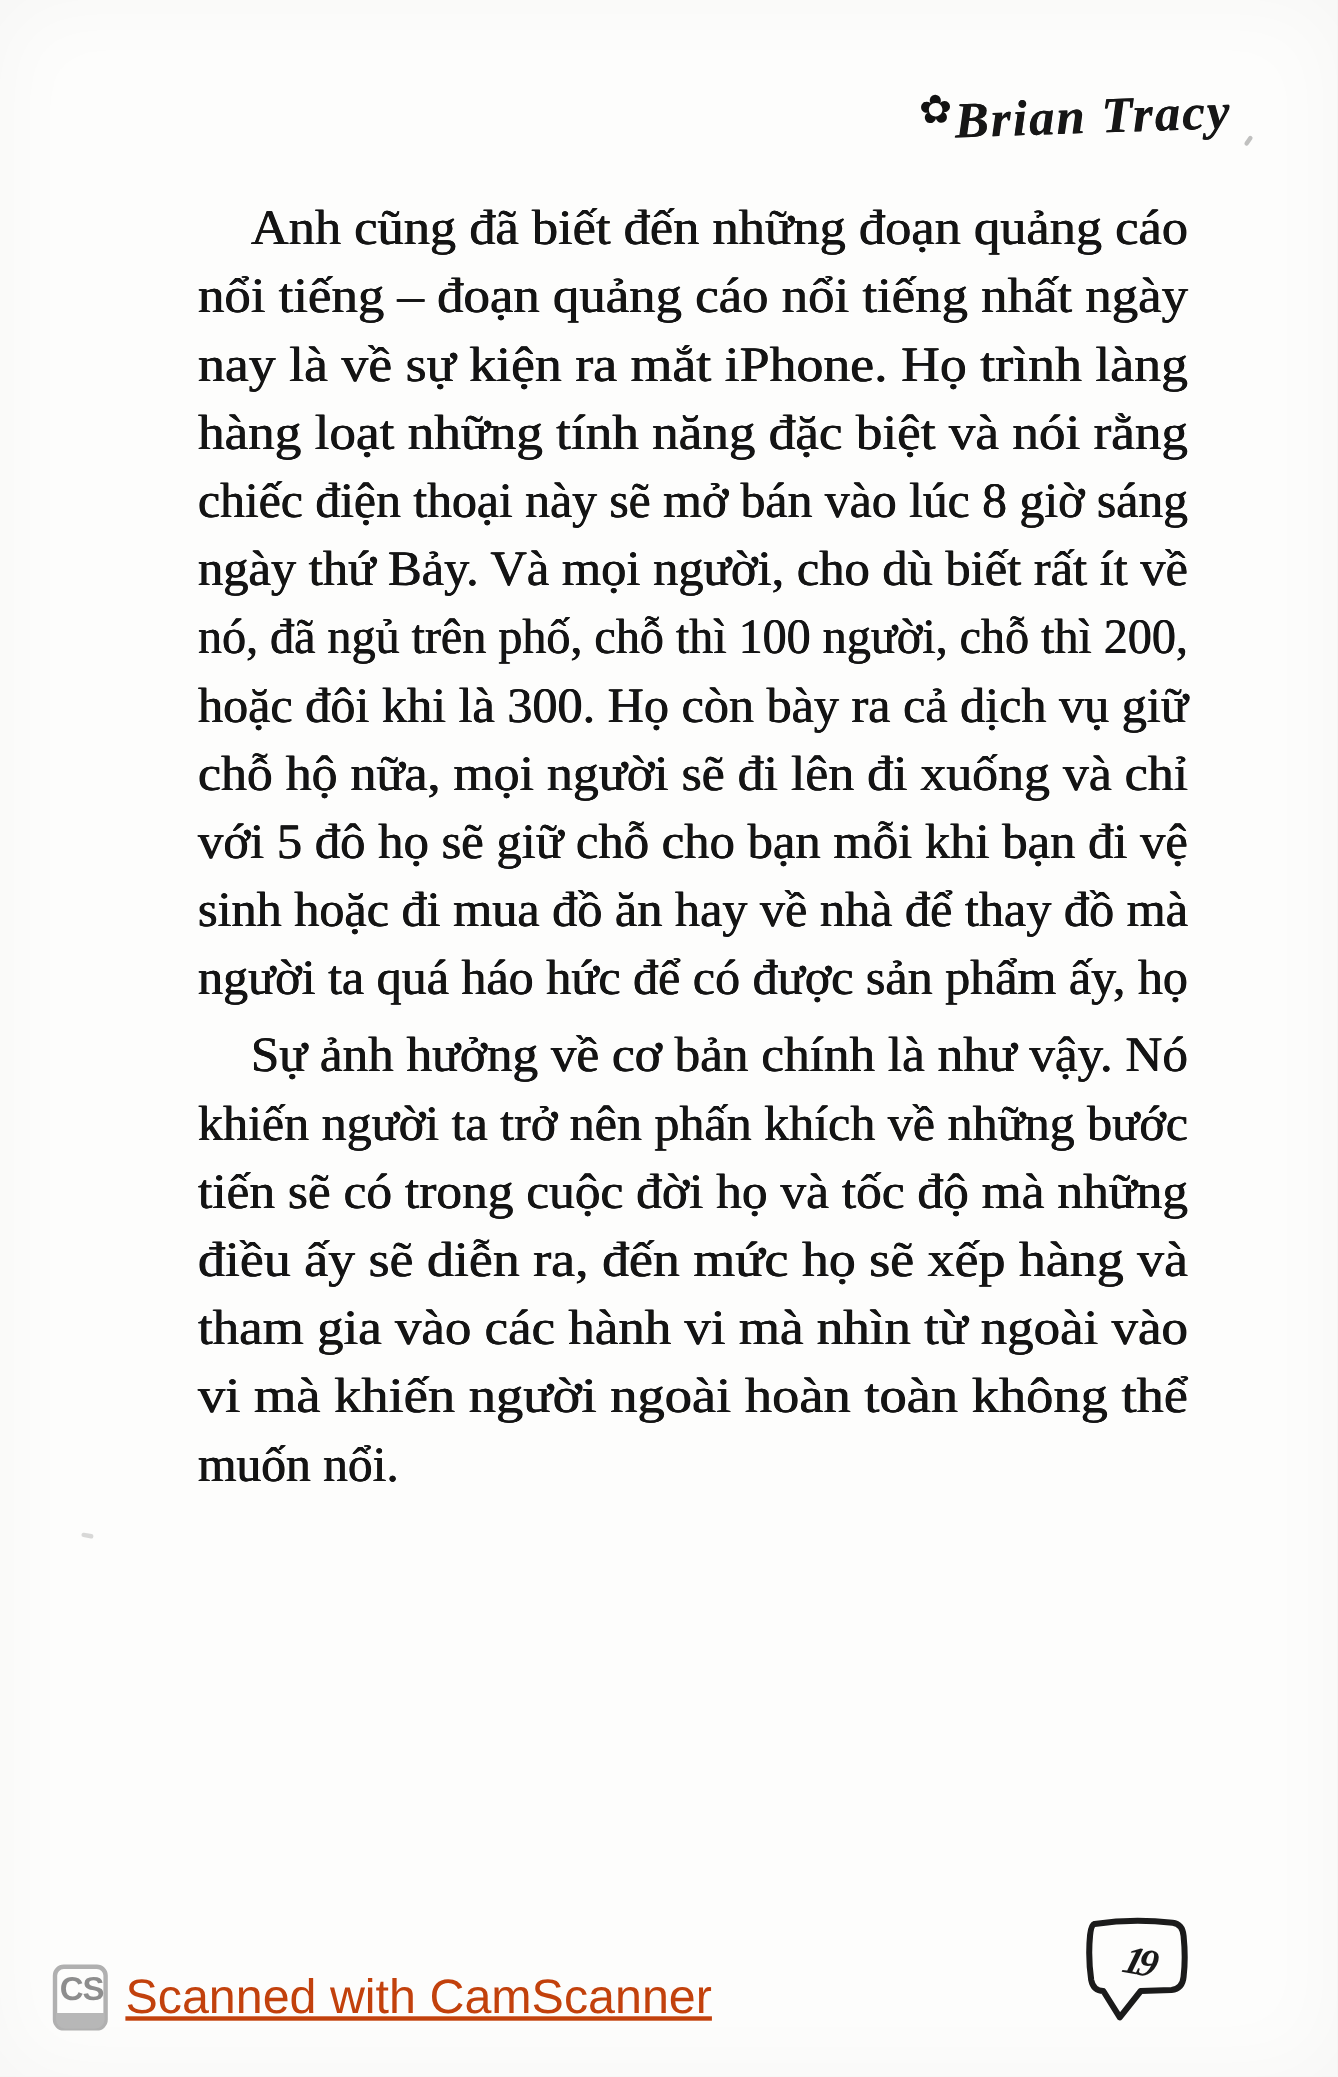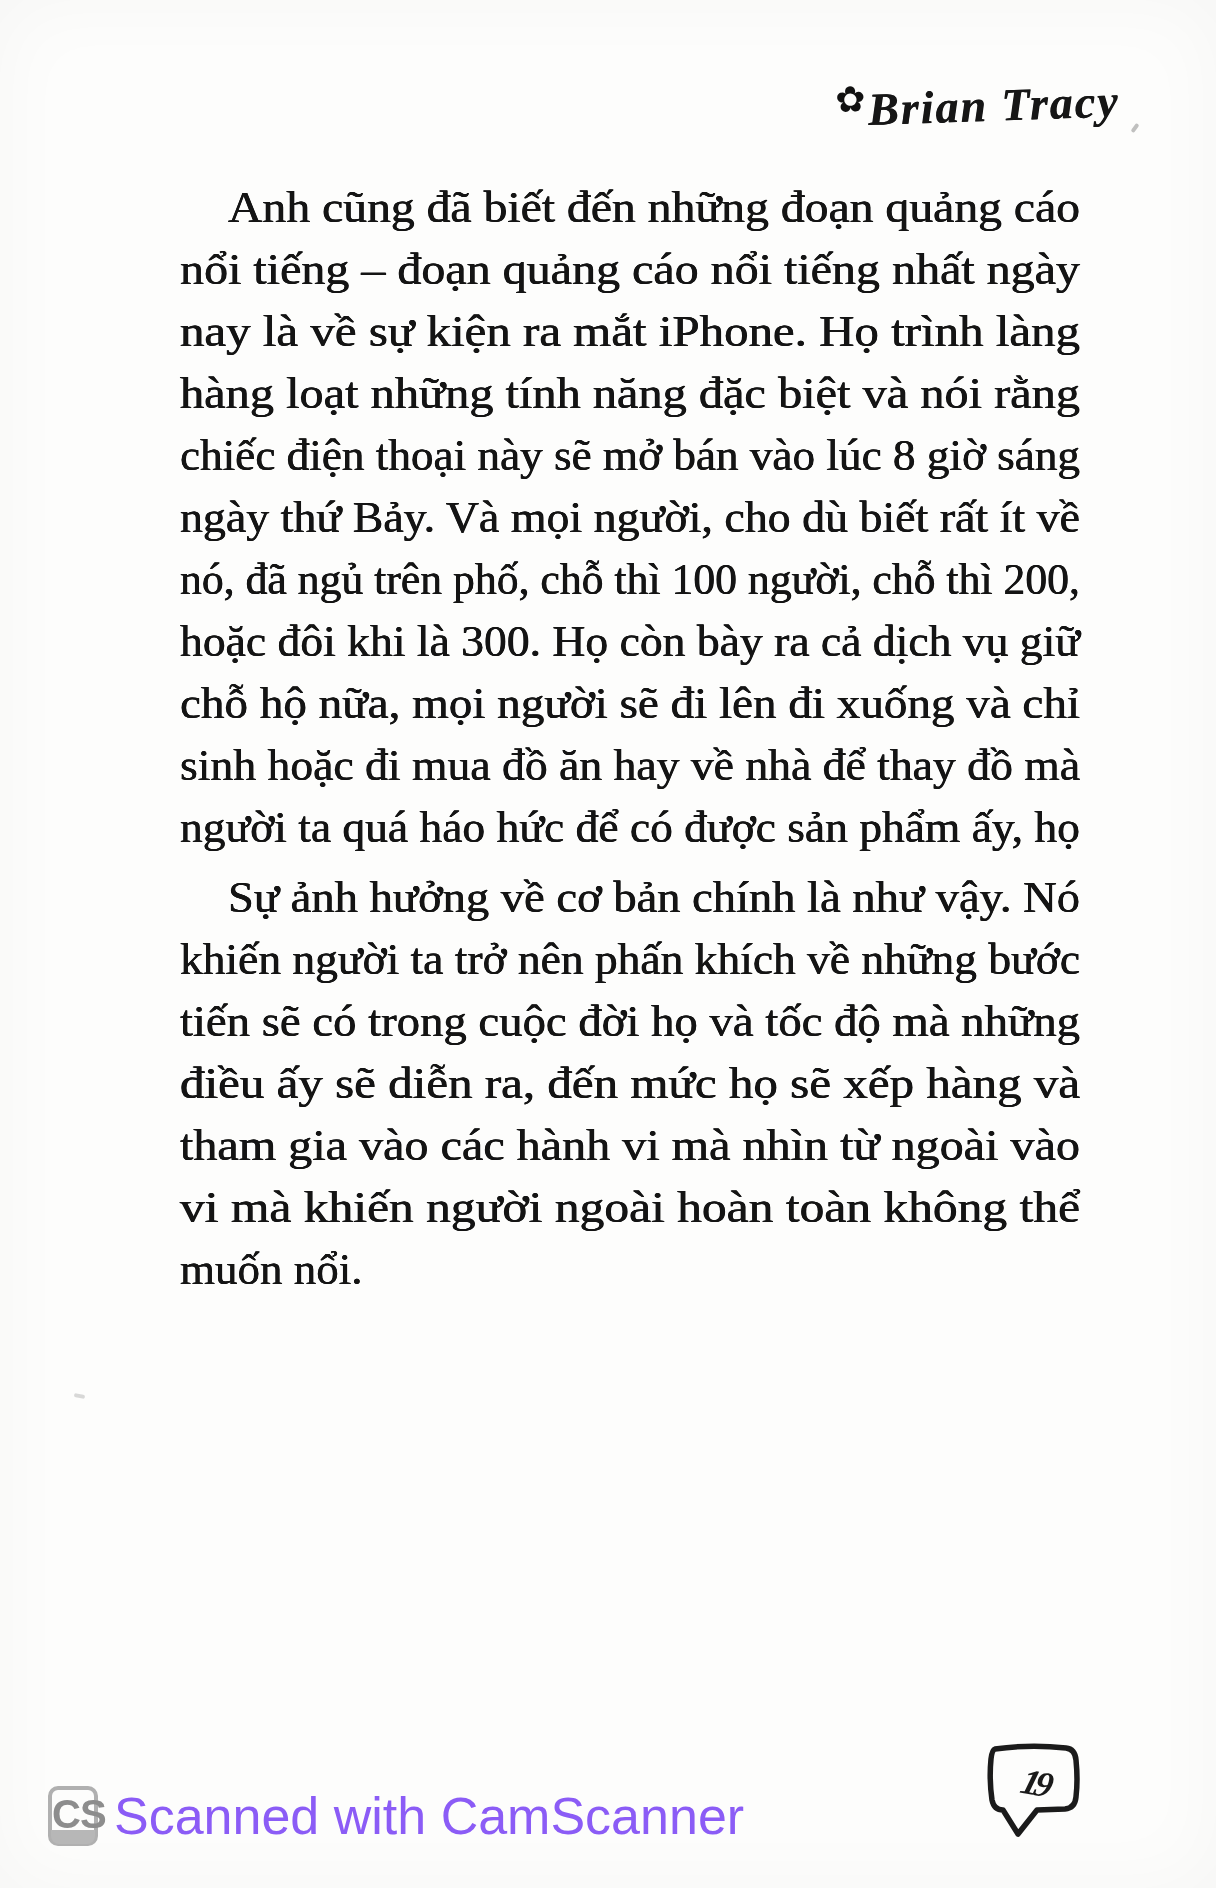--- a/index.html
+++ b/index.html
@@ -60,31 +60,31 @@
   .watermark{
     position:absolute;left:48px;top:1786px;
     display:flex;align-items:flex-start;gap:16px;
   }
   .cs-logo{
     position:relative;width:50px;height:60px;
     border:4px solid #b0b0b0;border-radius:10px;
     background:#fdfdfc;box-sizing:border-box;
   }
   .cs-letters{
-    position:absolute;left:0;right:0;top:2px;text-align:center;
+    position:absolute;left:0;right:0;top:2px;text-align:right;
     font-family:"Liberation Sans","DejaVu Sans",sans-serif;
-    font-weight:bold;font-size:40px;color:#8d8d8d;letter-spacing:-1px;
+    font-weight:bold;font-size:30px;color:#8d8d8d;letter-spacing:-1px;
   }
   .cs-bar{
     position:absolute;left:-1px;right:-1px;bottom:-2px;height:14px;
     background:#b7b7b7;border-radius:0 0 8px 8px;
   }
   .wm-text{
     font-family:"Liberation Sans","DejaVu Sans",sans-serif;
-    font-size:52px;line-height:60px;color:#8b5cf6;letter-spacing:0;
+    font-size:44px;line-height:60px;color:#c2410c;letter-spacing:0;text-decoration:underline;
   }
 
   
   .speck{
     position:absolute;background:#ababab;border-radius:3px;opacity:.75;
   }
   .speck.s1{left:1130px;top:126px;width:10px;height:4px;transform:rotate(-55deg);}
   .speck.s2{left:74px;top:1394px;width:11px;height:4px;transform:rotate(10deg);opacity:.45;}
 </style>
 </head>
@@ -100,20 +100,21 @@
     <div class="paragraph">
         <div class="para-line first"><span style="transform: scaleX(1.0595);">Anh cũng đã biết đến những đoạn quảng cáo</span></div>
         <div class="para-line"><span style="transform: scaleX(1.0669);">nổi tiếng – đoạn quảng cáo nổi tiếng nhất ngày</span></div>
         <div class="para-line"><span style="transform: scaleX(1.087);">nay là về sự kiện ra mắt iPhone. Họ trình làng</span></div>
         <div class="para-line"><span style="transform: scaleX(1.0741);">hàng loạt những tính năng đặc biệt và nói rằng</span></div>
         <div class="para-line"><span style="transform: scaleX(1.0044);">chiếc điện thoại này sẽ mở bán vào lúc 8 giờ sáng</span></div>
         <div class="para-line"><span style="transform: scaleX(1.0199);">ngày thứ Bảy. Và mọi người, cho dù biết rất ít về</span></div>
         <div class="para-line"><span style="transform: scaleX(0.971);">nó, đã ngủ trên phố, chỗ thì 100 người, chỗ thì 200,</span></div>
         <div class="para-line"><span style="transform: scaleX(1.0136);">hoặc đôi khi là 300. Họ còn bày ra cả dịch vụ giữ</span></div>
         <div class="para-line"><span style="transform: scaleX(1.0466);">chỗ hộ nữa, mọi người sẽ đi lên đi xuống và chỉ</span></div>
+        <div class="para-line"><span style="transform: scaleX(1.0235);">với 5 đô họ sẽ giữ chỗ cho bạn mỗi khi bạn đi vệ</span></div>
         <div class="para-line"><span style="transform: scaleX(1.0144);">sinh hoặc đi mua đồ ăn hay về nhà để thay đồ mà</span></div>
         <div class="para-line"><span style="transform: scaleX(1.0111);">người ta quá háo hức để có được sản phẩm ấy, họ</span></div>
       </div>
     <div class="paragraph para2">
         <div class="para-line first"><span style="transform: scaleX(1.0341);">Sự ảnh hưởng về cơ bản chính là như vậy. Nó</span></div>
         <div class="para-line"><span style="transform: scaleX(1.0105);">khiến người ta trở nên phấn khích về những bước</span></div>
         <div class="para-line"><span style="transform: scaleX(1.0384);">tiến sẽ có trong cuộc đời họ và tốc độ mà những</span></div>
         <div class="para-line"><span style="transform: scaleX(1.0888);">điều ấy sẽ diễn ra, đến mức họ sẽ xếp hàng và</span></div>
         <div class="para-line"><span style="transform: scaleX(1.0693);">tham gia vào các hành vi mà nhìn từ ngoài vào</span></div>
         <div class="para-line"><span style="transform: scaleX(1.1002);">vi mà khiến người ngoài hoàn toàn không thể</span></div>

